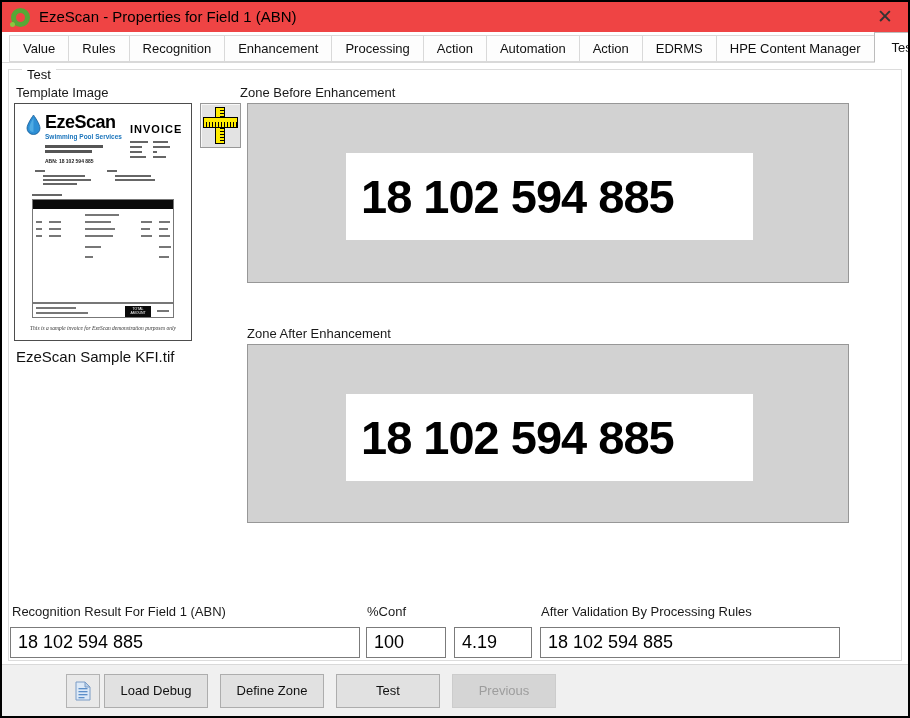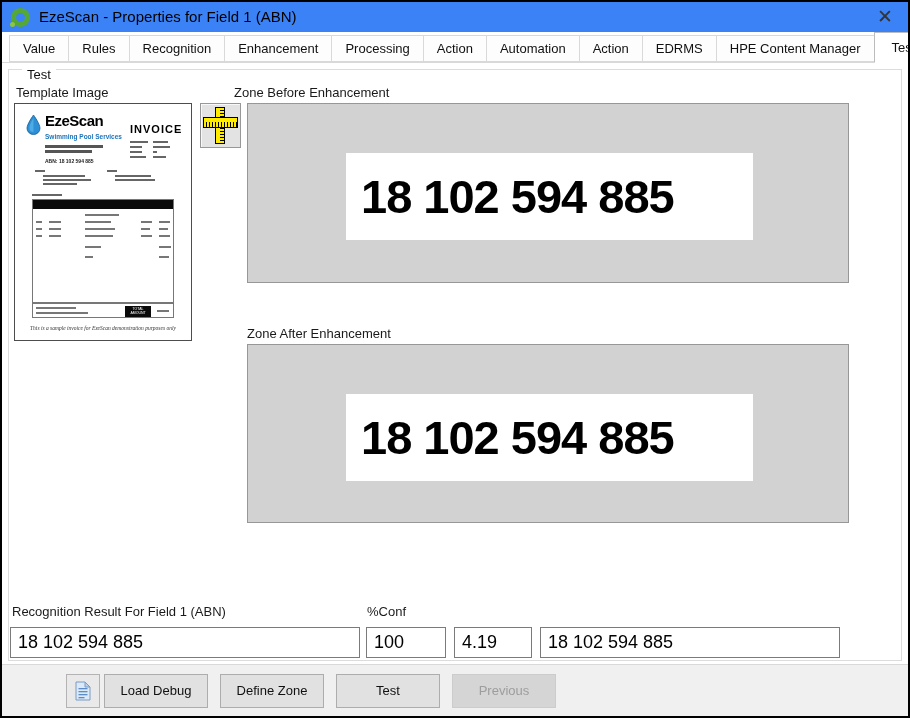--- a/index.html
+++ b/index.html
@@ -1,41 +1,41 @@
 <!DOCTYPE html>
 <html><head>
 <meta charset="utf-8">
 <style>
   * { margin:0; padding:0; box-sizing:border-box; }
   body { background:#888; font-family:"Liberation Sans", sans-serif; }
   .window { position:relative; width:910px; height:718px; background:#fff; border:2px solid #000; overflow:hidden; }
 
   
-  .titlebar { position:absolute; top:0; left:0; right:0; height:30px; background:#3b82f6; }
+  .titlebar { position:absolute; top:0; left:0; right:0; height:30px; background:#ef4444; }
   .app-icon { position:absolute; left:9px; top:6px; width:19px; height:19px; border:5px solid #56a836; border-radius:50%; }
   .app-icon::after { content:""; position:absolute; left:-6px; bottom:-5px; width:5px; height:5px; background:#8dc63f; border-radius:50%; }
   .title-text { position:absolute; left:37px; top:0; line-height:30px; font-size:15px; color:#000; white-space:nowrap; }
   .close-btn { position:absolute; right:8px; top:1px; width:30px; height:28px; text-align:center; line-height:28px; font-size:19px; color:#333; cursor:default; }
 
   
   .tabbar { position:absolute; top:30px; left:0; right:0; height:31px; display:flex; align-items:flex-end; padding-left:7px; background:#fff; border-bottom:1px solid #d9d9d9; }
   .tab { flex:0 0 auto; height:27px; line-height:25px; padding:0 13px; font-size:13px; color:#111; background:#fdfdfd; border:1px solid #d9d9d9; white-space:nowrap; cursor:default; }
   .tab + .tab { margin-left:-1px; }
   .tab.active { height:31px; line-height:29px; background:#fff; border:1px solid #bcbcbc; border-bottom:1px solid #fff; margin-bottom:-1px; z-index:2; padding:0 17px; }
 
   
   .content { position:absolute; top:61px; left:0; right:0; height:603px; background:#fff; }
   .groupbox { position:absolute; left:6px; top:6px; width:894px; height:592px; border:1px solid #dcdcdc; }
   .group-label { position:absolute; left:13px; top:-3px; background:#fff; padding:0 5px; font-size:13px; color:#111; }
   .lbl { position:absolute; font-size:13px; color:#1a1a1a; white-space:nowrap; }
 
   
   .thumb { position:absolute; left:12px; top:40px; width:178px; height:238px; background:#fff; border:1px solid #4d4d4d; overflow:hidden; }
   .t-drop { position:absolute; left:11px; top:11px; }
-  .t-brand { position:absolute; left:30px; top:8px; font-size:15px; font-weight:bold; letter-spacing:-0.5px; color:#000; }
+  .t-brand { position:absolute; left:30px; top:8px; font-size:18px; font-weight:bold; letter-spacing:-0.5px; color:#000; }
   .t-doc-title { position:absolute; left:115px; top:19px; font-size:11px; font-weight:bold; letter-spacing:1px; color:#000; }
   .t-tagline { position:absolute; left:30px; top:29px; font-size:6.5px; font-weight:bold; color:#1b75bc; white-space:nowrap; }
   .t-bar { position:absolute; height:2.5px; background:#555; }
   .t-abn { position:absolute; left:30px; top:54px; font-size:5px; font-weight:bold; color:#222; white-space:nowrap; }
   .t-meta-bar { position:absolute; height:2px; background:#666; }
   .t-table { position:absolute; left:17px; top:95px; width:142px; height:104px; border:1px solid #777; }
   .t-thead { position:absolute; left:0; top:0; right:0; height:9px; background:#0a0a0a; }
   .t-row-bar { position:absolute; height:1.8px; background:#777; }
   .t-total-row { position:absolute; left:17px; top:199px; width:142px; height:15px; border:1px solid #777; }
   .t-total-box { position:absolute; right:22px; top:1.5px; width:26px; height:11px; background:#0a0a0a; color:#fff; font-size:3.5px; line-height:4px; padding:1.5px 1px 0 1px; text-align:center; overflow:hidden; }
@@ -91,21 +91,21 @@
       <span id="tabs-anchor"></span>
 
   </div>
 
   <div class="content">
     <div class="groupbox">
       <span class="group-label">Test</span>
     </div>
 
     <span class="lbl" style="left:14px; top:22px;">Template Image</span>
-    <span class="lbl" style="left:232px; top:22px;">Zone Before Enhancement</span>
+    <span class="lbl" style="left:238px; top:22px;">Zone Before Enhancement</span>
 
     <div class="thumb">
       <svg class="t-drop" width="15" height="20" viewBox="0 0 15 20">
         <path d="M7.5 0 C7.5 0 1 9 1 13.2 a6.5 6.3 0 0 0 13 0 C14 9 7.5 0 7.5 0 Z" fill="#2d8fd5" stroke="#155a96" stroke-width="0.8"></path>
         <path d="M7.5 3 C7.5 3 3.4 9.5 3.4 13 a4.1 4 0 0 0 4.1 4" fill="#6cc2ee" opacity="0.55"></path>
       </svg>
       <span class="t-brand">EzeScan</span>
       <span class="t-doc-title">INVOICE</span>
       <span class="t-tagline">Swimming Pool Services</span>
       <div class="t-bar" style="left:30px; top:41px; width:58px;"></div>
@@ -155,38 +155,40 @@
       </div>
 
       <div class="t-total-row">
         <div class="t-row-bar" style="left:3px; top:3px; width:40px;"></div>
         <div class="t-row-bar" style="left:3px; top:8px; width:52px;"></div>
         <div class="t-total-box">TOTAL AMOUNT</div>
         <div class="t-row-bar" style="right:4px; top:6px; width:12px;"></div>
       </div>
       <div class="t-caption">This is a sample invoice for EzeScan demonstration purposes only</div>
     </div>
+    <span class="lbl filename">EzeScan Sample KFI.tif</span>
 
     <div class="ruler-btn">
       <div class="ruler-v"></div>
       <div class="ruler-h"></div>
     </div>
 
     <div class="zonebox zone-before">
       <div class="zonestrip">18 102 594 885</div>
     </div>
 
     <span class="lbl" style="left:245px; top:263px;">Zone After Enhancement</span>
     <div class="zonebox zone-after">
       <div class="zonestrip">18 102 594 885</div>
     </div>
 
     <span class="lbl" style="left:10px;  top:541px;">Recognition Result For Field 1 (ABN)</span>
     <span class="lbl" style="left:365px; top:541px;">%Conf</span>
     <span class="lbl" style="left:453px; top:567px;">% Fill</span>
+    <span class="lbl" style="left:539px; top:541px;">After Validation By Processing Rules</span>
 
     <input class="field" style="left: 8px; width: 350px;" value="18 102 594 885">
     <input class="field" style="left: 364px; width: 80px;" value="100">
     <input class="field" style="left: 452px; width: 78px;" value="4.19">
     <input class="field" style="left: 538px; width: 300px;" value="18 102 594 885">
   </div>
 
   <div class="footer">
     <div class="icon-btn">
       <svg width="16" height="20" viewBox="0 0 16 20">

